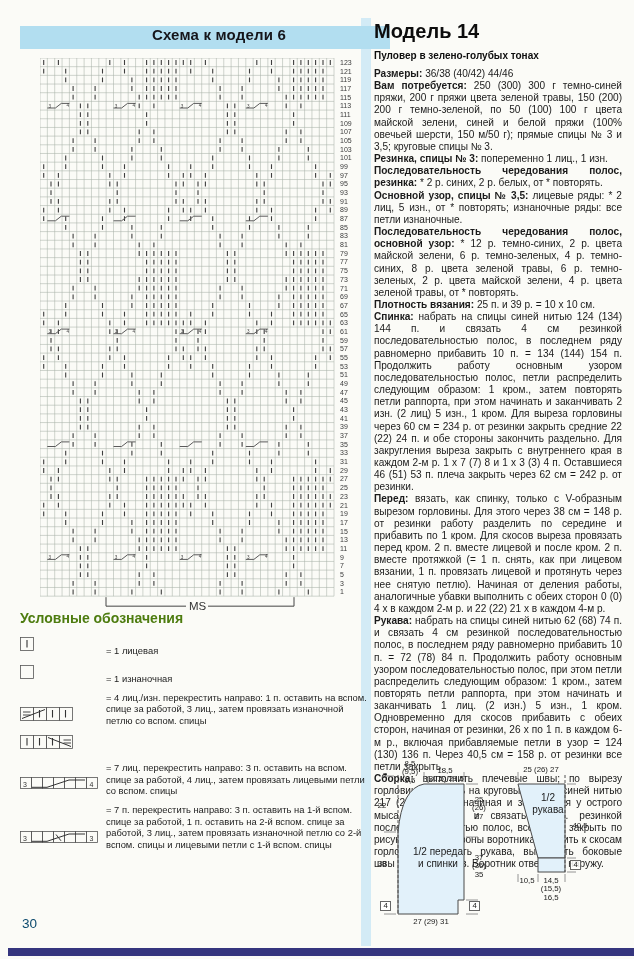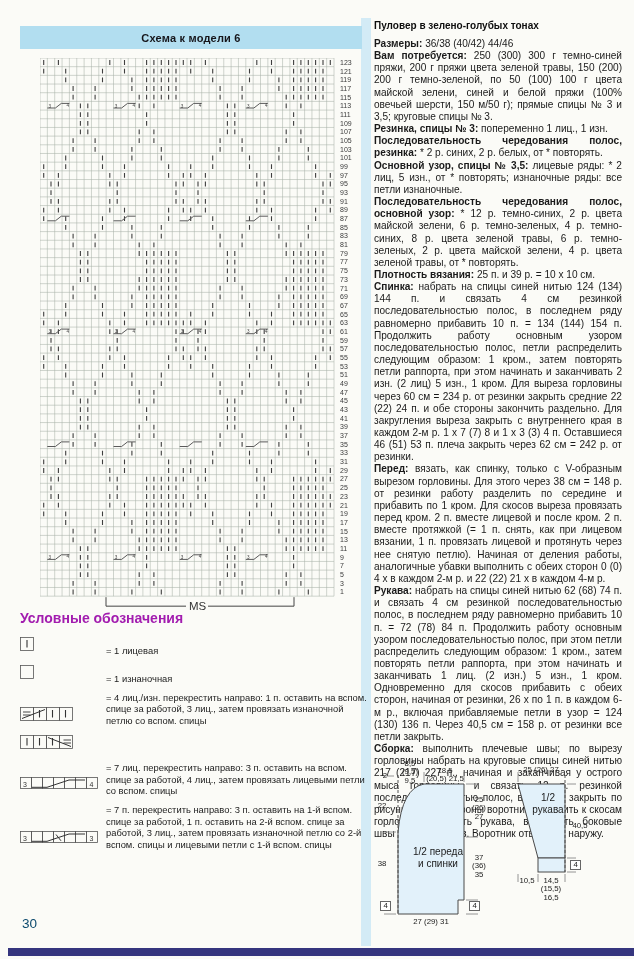--- a/index.html
+++ b/index.html
@@ -6,27 +6,27 @@
   body{
     width:634px;height:959px;position:relative;overflow:hidden;
     background:#fbfbf7;color:#1a1a1a;
     font-family:"Liberation Sans", sans-serif;
   }
   .stripe{position:absolute;left:361px;top:18px;width:10px;height:928px;background:#d3ebf6}
   .bottombar{position:absolute;left:8px;bottom:3px;width:626px;height:8px;background:#35357e}
 
   .header-bar{
     position:absolute;left:20px;top:26px;width:342px;height:23px;background:#b2def0;
-    display:flex;align-items:center;justify-content:center;
-    font-weight:bold;font-size:11px;color:#15151a;letter-spacing:.2px;
+    display:flex;align-items:flex-start;justify-content:center;
+    font-weight:bold;font-size:15px;color:#15151a;letter-spacing:.2px;padding-left:28px;
   }
   #chart-wrap{position:absolute;left:40px;top:58px;width:332px;height:562px}
 
   #legend{position:absolute;left:20px;top:610px;width:348px}
-  #legend h3{font-size:14px;margin:0 0 10px 0;color:#a21caf}
+  #legend h3{font-size:14px;margin:0 0 10px 0;color:#4d7c0f}
   .legend-item{display:flex;align-items:flex-end;margin-bottom:8px}
   .lsym{flex:0 0 86px;padding-top:1px}
   .ltext{font-size:9.4px;line-height:11.4px;color:#1c1c1c}
 
   #article{position:absolute;left:374px;top:20px;width:248px}
   #article h1{font-size:20px;margin:0 0 7px 0;color:#0d0d0d}
   #article h2{font-size:10px;margin:0 0 7px 0;color:#0d0d0d}
   .para{margin:0;font-size:10.1px;line-height:12.15px;text-align:justify}
   .plabel{font-weight:bold}
 
@@ -216,20 +216,21 @@
             <text x="69.5" y="9.5" font-size="7" fill="#333">3</text>
             <path d="M12,10.3H27L49,3H65" stroke="#333" stroke-width="1" fill="none"></path>
             <line x1="36" y1="3.5" x2="41" y2="9.8" stroke="#333" stroke-width="1"></line>
           </svg></div>
         <div class="ltext">= 7 п. перекрестить направо: 3 п. оставить на 1-й вспом. спице за работой, 1 п. оставить на 2-й вспом. спице за работой, 3 лиц., затем провязать изнаночной петлю со 2-й вспом. спицы и лицевыми петли с 1-й вспом. спицы</div>
       </div>
     </div>
 </div>
 
 <div id="article">
+  <h1>Модель 14</h1>
   <h2>Пуловер в зелено-голубых тонах</h2>
   <div id="article-paragraphs">
       <p class="para"><b class="plabel">Размеры: </b><span>36/38 (40/42) 44/46</span></p>
       <p class="para"><b class="plabel">Вам потребуется: </b><span>250 (300) 300 г темно-синей пряжи, 200 г пряжи цвета зеленой травы, 150 (200) 200 г темно-зеленой, по 50 (100) 100 г цвета майской зелени, синей и белой пряжи (100% овечьей шерсти, 150 м/50 г); прямые спицы № 3 и 3,5; круговые спицы № 3.</span></p>
       <p class="para"><b class="plabel">Резинка, спицы № 3: </b><span>попеременно 1 лиц., 1 изн.</span></p>
       <p class="para"><b class="plabel">Последовательность чередования полос, резинка: </b><span>* 2 р. синих, 2 р. белых, от * повторять.</span></p>
       <p class="para"><b class="plabel">Основной узор, спицы № 3,5: </b><span>лицевые ряды: * 2 лиц, 5 изн., от * повторять; изнаночные ряды: все петли изнаночные.</span></p>
       <p class="para"><b class="plabel">Последовательность чередования полос, основной узор: </b><span>* 12 р. темно-синих, 2 р. цвета майской зелени, 6 р. темно-зеленых, 4 р. темно-синих, 8 р. цвета зеленой травы, 6 р. темно-зеленых, 2 р. цвета майской зелени, 4 р. цвета зеленой травы, от * повторять.</span></p>
       <p class="para"><b class="plabel">Плотность вязания: </b><span>25 п. и 39 р. = 10 х 10 см.</span></p>
       <p class="para"><b class="plabel">Спинка: </b><span>набрать на спицы синей нитью 124 (134) 144 п. и связать 4 см резинкой последовательностью полос, в последнем ряду равномерно прибавить 10 п. = 134 (144) 154 п. Продолжить работу основным узором последовательностью полос, петли распределить следующим образом: 1 кром., затем повторять петли раппорта, при этом начинать и заканчивать 2 изн. (2 лиц) 5 изн., 1 кром. Для выреза горловины через 60 см = 234 р. от резинки закрыть средние 22 (22) 24 п. и обе стороны закончить раздельно. Для закругления выреза закрыть с внутреннего края в каждом 2-м р. 1 х 7 (7) 8 и 1 х 3 (3) 4 п. Оставшиеся 46 (51) 53 п. плеча закрыть через 62 см = 242 р. от резинки.</span></p>

